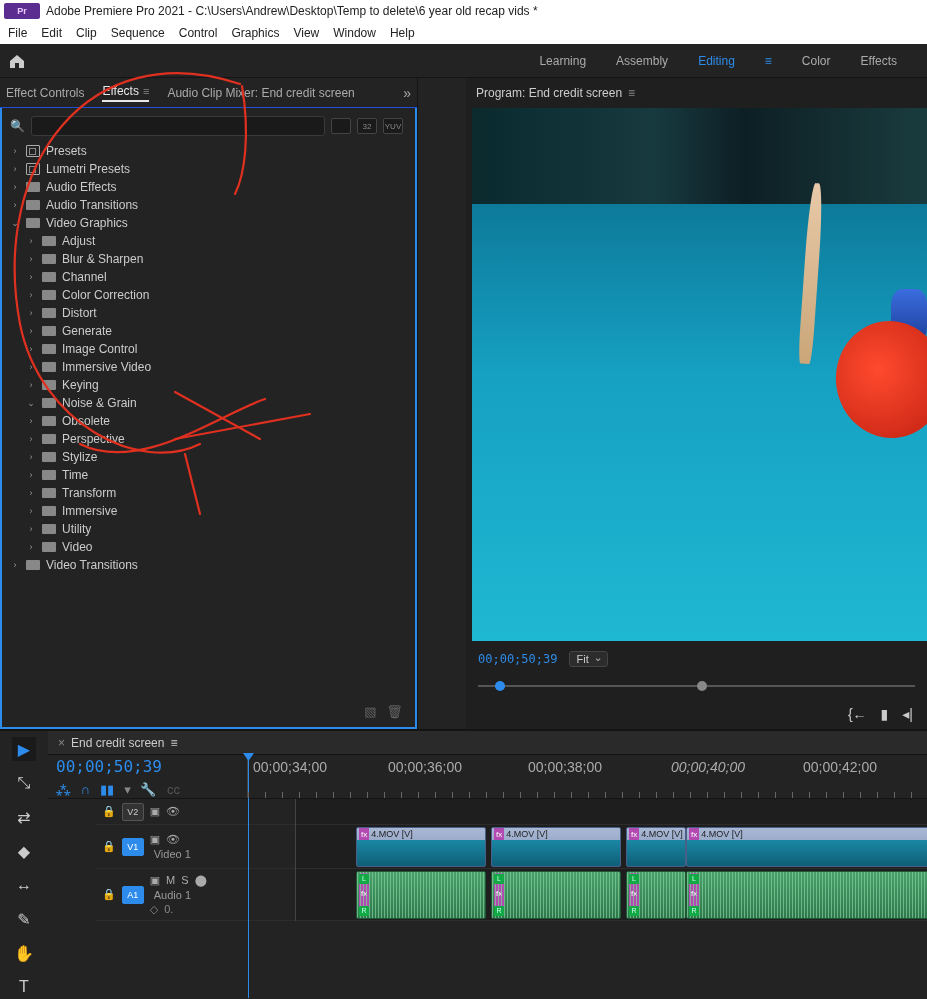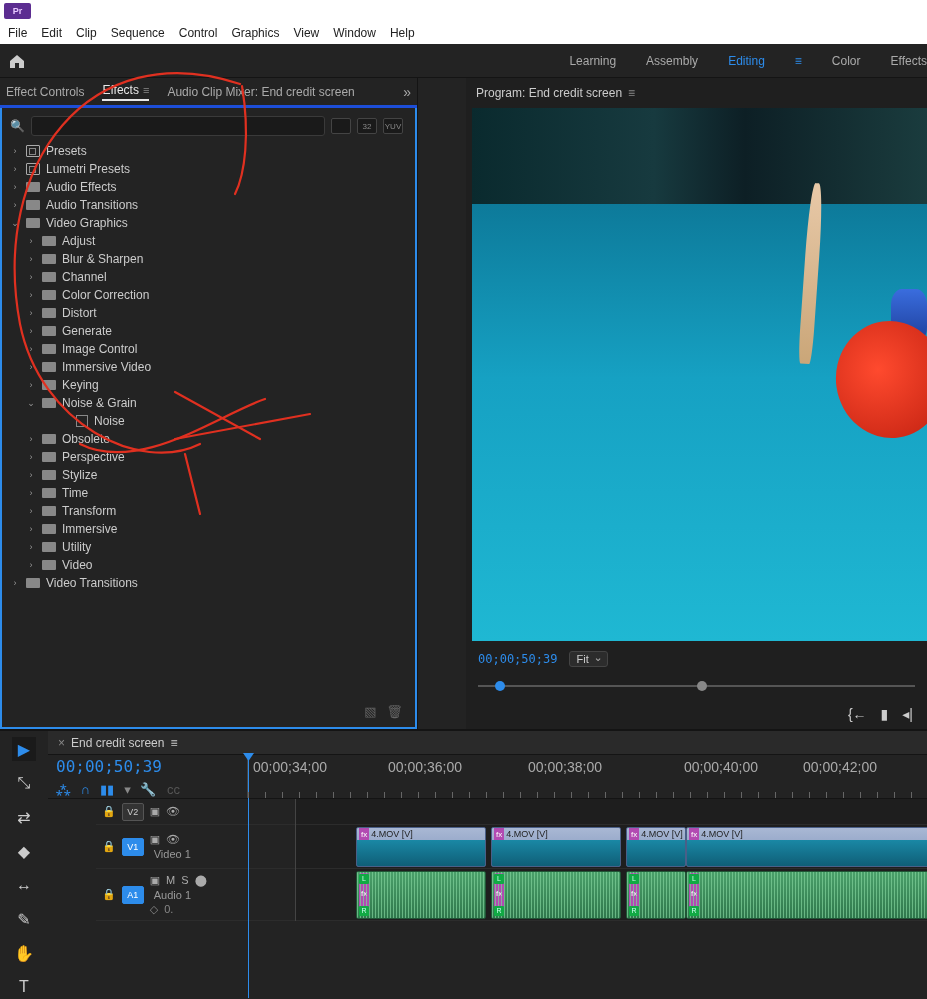--- a/index.html
+++ b/index.html
@@ -1,36 +1,36 @@
 <!DOCTYPE html>
 <html><head>
 <meta charset="utf-8">
 <style>
 * { margin: 0; padding: 0; box-sizing: border-box; font-family: "Segoe UI", Tahoma, sans-serif; }
 body { width: 927px; height: 999px; background: #fff; overflow: hidden; position: relative; }
 
 .titlebar { height: 22px; background: #fff; display: flex; align-items: center; padding: 0 4px; font-size: 12px; color: #222; }
-.titlebar .pp-icon { width: 27px; height: 16px; background: #5c2d91; color: #e8c8ff; font-size: 9px; font-weight: bold; display: flex; align-items: center; justify-content: center; border-radius: 2px; margin-right: 6px; }
+.titlebar .pp-icon { width: 36px; height: 16px; background: #5c2d91; color: #e8c8ff; font-size: 9px; font-weight: bold; display: flex; align-items: center; justify-content: center; border-radius: 2px; margin-right: 6px; }
 
 .menubar { height: 22px; background: #fff; display: flex; align-items: center; padding: 0 8px; font-size: 12px; color: #222; gap: 14px; }
 .menubar span { cursor: default; }
 
 .app { background: #232323; width: 100%; height: calc(100% - 44px); display: flex; flex-direction: column; }
 
 .workspace-bar { height: 34px; background: #232323; display: flex; align-items: center; border-bottom: 1px solid #141414; }
 .home-btn { width: 34px; height: 34px; display: flex; align-items: center; justify-content: center; color: #ccc; }
-.workspaces { margin-left: auto; display: flex; gap: 30px; font-size: 12px; color: #aaa; align-items: center; }
+.workspaces { margin-left: auto; display: flex; gap: 30px; padding-right: 30px; font-size: 12px; color: #aaa; align-items: center; }
 .workspaces .ws.active { color: #2d8ceb; }
 .ws-menu { color: #2d8ceb; font-size: 12px; }
 
 .mid-row { display: flex; height: 699px; }
 
 .left-col { width: 418px; border-right: 1px solid #141414; display: flex; flex-direction: column; }
 
-.panel-tabs { height: 30px; background: #232323; display: flex; align-items: center; padding: 0 6px; gap: 18px; font-size: 12px; color: #aaa; border-bottom: 3px solid #1d4ed8; }
+.panel-tabs { height: 30px; background: #232323; display: flex; align-items: center; padding: 0 6px; gap: 18px; font-size: 12px; color: #aaa; border-bottom: 1px solid #1d4ed8; }
 .panel-tab.active { color: #e8e8e8; border-bottom: 2px solid #e8e8e8; padding-bottom: 2px; }
 .panel-tab .menu-lines { margin-left: 4px; font-size: 11px; color: #888; }
 .tab-expand { margin-left: auto; color: #aaa; font-size: 14px; }
 
 .effects-body { flex: 1; background: #232323; border: 2px solid #2d8ceb; border-top: none; display: flex; flex-direction: column; padding: 4px 0; }
 .search-row { display: flex; align-items: center; padding: 4px 8px; gap: 6px; }
 .search-icon { color: #888; font-size: 12px; }
 .search-input { flex: 1; background: #1a1a1a; border: 1px solid #3a3a3a; border-radius: 3px; height: 20px; color: #ccc; font-size: 11px; padding: 0 6px; }
 .filter-badges { display: flex; gap: 6px; padding-right: 4px; }
 .badge { width: 20px; height: 16px; background: #1a1a1a; border: 1px solid #444; border-radius: 2px; display: flex; align-items: center; justify-content: center; font-size: 8px; color: #888; }
@@ -114,20 +114,21 @@
 
 svg.annot { position:absolute; top:44px; left:0; pointer-events:none; }
 svg.annot path { stroke:#e03020; stroke-width:2.2; fill:none; stroke-linecap:round; }
 
 </style>
 </head>
 <body>
 
 <div class="titlebar">
   <div class="pp-icon">Pr</div>
+  <span>Adobe Premiere Pro 2021 - C:\Users\Andrew\Desktop\Temp to delete\6 year old recap vids *</span>
 </div>
 
 <div class="menubar">
   <span>File</span>
   <span>Edit</span>
   <span>Clip</span>
   <span>Sequence</span>
   <span>Control</span>
   <span>Graphics</span>
   <span>View</span>
@@ -243,25 +244,20 @@
             <div class="tree-row depth1">
               <span class="chev">›</span>
               <span class="folder-ico"></span>
               <span>Keying</span>
             </div>
             <div class="tree-row depth1">
               <span class="chev">⌄</span>
               <span class="folder-ico"></span>
               <span>Noise &amp; Grain</span>
             </div>
-            <div class="tree-row depth2">
-              <span class="chev"></span>
-              <span class="leaf-ico" style="margin-left: 22px;"></span>
-              <span>Noise</span>
-            </div>
             <div class="tree-row depth1">
               <span class="chev">›</span>
               <span class="folder-ico"></span>
               <span>Obsolete</span>
             </div>
             <div class="tree-row depth1">
               <span class="chev">›</span>
               <span class="folder-ico"></span>
               <span>Perspective</span>
             </div>
@@ -369,21 +365,21 @@
             <span>▾</span>
             <span>🔧</span>
             <span style="color:#555">cc</span>
           </div>
         </div>
         <div class="tl-ruler" id="ruler">
           <div class="playhead" style="left:0"></div>
         <span class="ruler-label" style="left: 5px;">00;00;34;00</span>
             <span class="ruler-label" style="left: 140px;">00;00;36;00</span>
             <span class="ruler-label" style="left: 280px;">00;00;38;00</span>
-            <span class="ruler-label" style="left: 436px;">00;00;40;00</span>
+            <span class="ruler-label" style="left: 423px; font-style: italic;">00;00;40;00</span>
             <span class="ruler-label" style="left: 555px;">00;00;42;00</span>
             <div class="ruler-tick" style="left: 0px;"></div>
             <div class="ruler-tick" style="left: 17px;"></div>
             <div class="ruler-tick" style="left: 34px;"></div>
             <div class="ruler-tick" style="left: 51px;"></div>
             <div class="ruler-tick" style="left: 68px;"></div>
             <div class="ruler-tick" style="left: 85px;"></div>
             <div class="ruler-tick" style="left: 102px;"></div>
             <div class="ruler-tick" style="left: 119px;"></div>
             <div class="ruler-tick" style="left: 136px;"></div>

